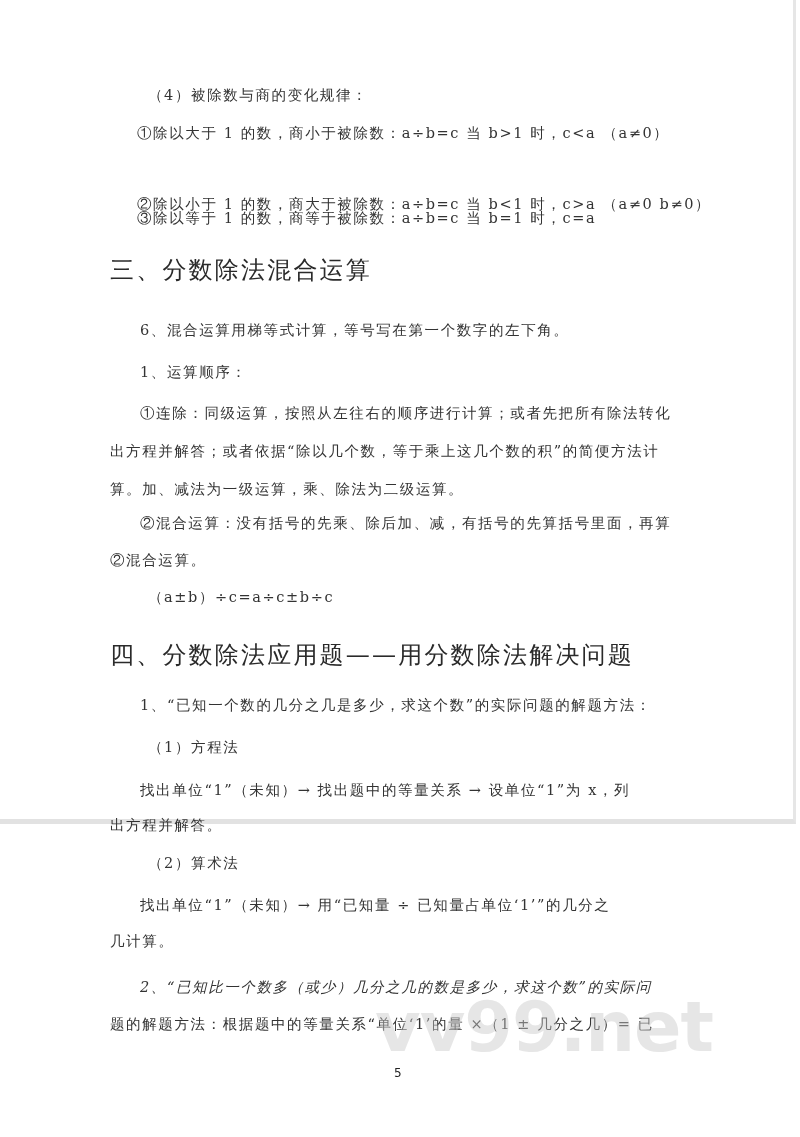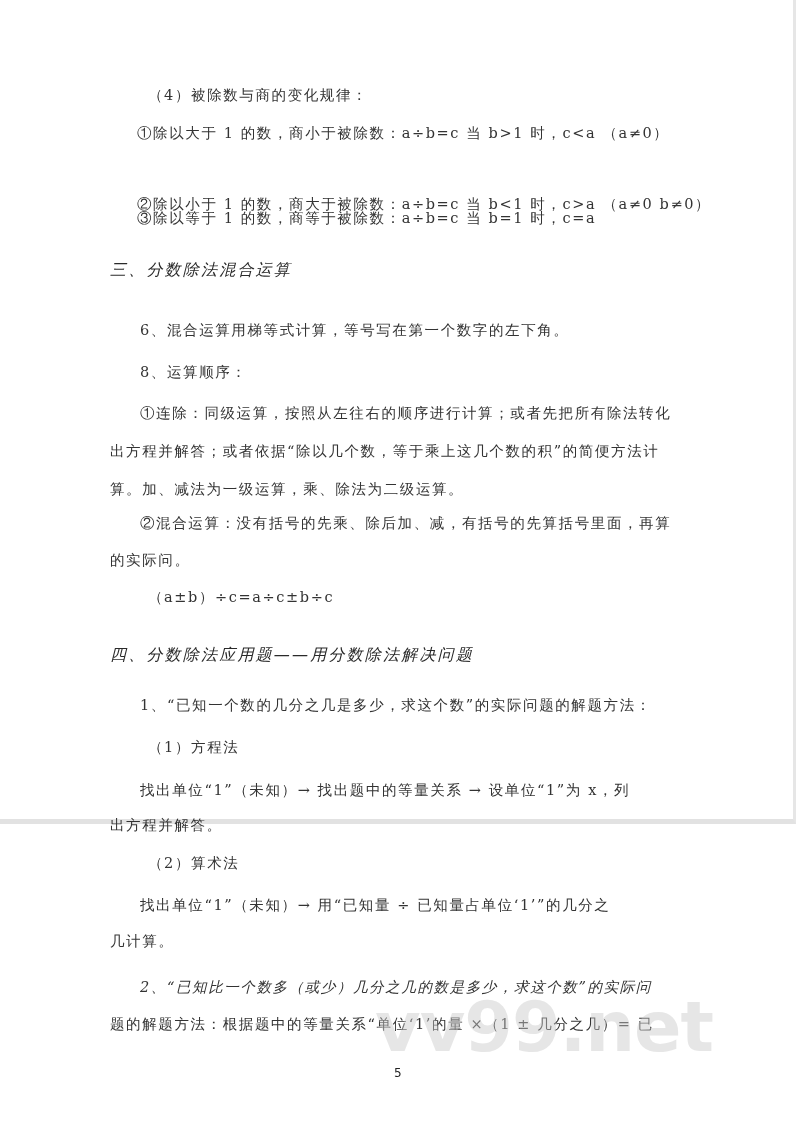--- a/index.html
+++ b/index.html
@@ -26,26 +26,25 @@
     .line {
       position: absolute;
       font-size: 14.5px;
       line-height: 20px;
       white-space: nowrap;
       letter-spacing: 1.6px;
       color: #333333;
     }
     .heading {
       position: absolute;
-      font-size: 16px;
+      font-size: 24px;
       line-height: 24px;
       white-space: nowrap;
       letter-spacing: 2.2px;
       color: #2a2a2a;
-      font-style: italic;
     }
     .page-number {
       position: absolute;
       left: 394px;
       top: 1066px;
       font-family: "DejaVu Sans", "Liberation Sans", sans-serif;
       font-size: 12px;
       color: #222;
     }
     .watermark {
@@ -67,26 +66,26 @@
 <div class="page">
 
   <div class="line" style="left:148px; top:85px;">（4）被除数与商的变化规律：</div>
   <div class="line" style="left:137px; top:123px;">①除以大于 1 的数，商小于被除数：a÷b=c  当 b&gt;1 时，c&lt;a （a≠0）</div>
   <div class="line" style="left:137px; top:166px;margin-top:28px;">②除以小于 1 的数，商大于被除数：a÷b=c  当 b&lt;1 时，c&gt;a （a≠0  b≠0）</div>
   <div class="line" style="left:137px; top:208px;">③除以等于 1 的数，商等于被除数：a÷b=c  当 b=1 时，c=a</div>
 
   <div class="heading" style="left:110px; top:258px;">三、分数除法混合运算</div>
 
   <div class="line" style="left:140px; top:320px;">6、混合运算用梯等式计算，等号写在第一个数字的左下角。</div>
-  <div class="line" style="left:140px; top:362px;">8、运算顺序：</div>
+  <div class="line" style="left:140px; top:362px;">1、运算顺序：</div>
   <div class="line" style="left:140px; top:403px;">①连除：同级运算，按照从左往右的顺序进行计算；或者先把所有除法转化</div>
   <div class="line" style="left:110px; top:441px;">出方程并解答；或者依据“除以几个数，等于乘上这几个数的积”的简便方法计</div>
   <div class="line" style="left:110px; top:479px;">算。加、减法为一级运算，乘、除法为二级运算。</div>
   <div class="line" style="left:140px; top:513px;">②混合运算：没有括号的先乘、除后加、减，有括号的先算括号里面，再算</div>
-  <div class="line" style="left:110px; top:550px;">的实际问。</div>
+  <div class="line" style="left:110px; top:550px;">②混合运算。</div>
   <div class="line" style="left:148px; top:587px;">（a±b）÷c=a÷c±b÷c</div>
 
   <div class="heading" style="left:110px; top:643px;">四、分数除法应用题——用分数除法解决问题</div>
 
   <div class="line" style="left:140px; top:695px;">1、“已知一个数的几分之几是多少，求这个数”的实际问题的解题方法：</div>
   <div class="line" style="left:148px; top:737px;">（1）方程法</div>
   <div class="line" style="left:140px; top:780px;">找出单位“1”（未知）→ 找出题中的等量关系 → 设单位“1”为 x，列</div>
   <div class="line" style="left:110px; top:815px;">出方程并解答。</div>
   <div class="line" style="left:148px; top:853px;">（2）算术法</div>
   <div class="line" style="left:140px; top:895px;text-align:right;">找出单位“1”（未知）→ 用“已知量 ÷ 已知量占单位‘1’”的几分之</div>

